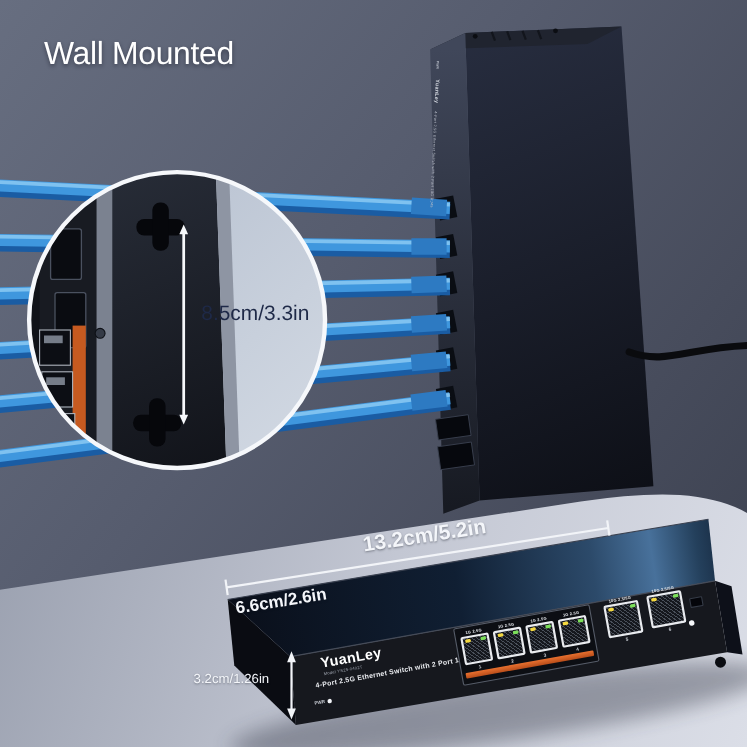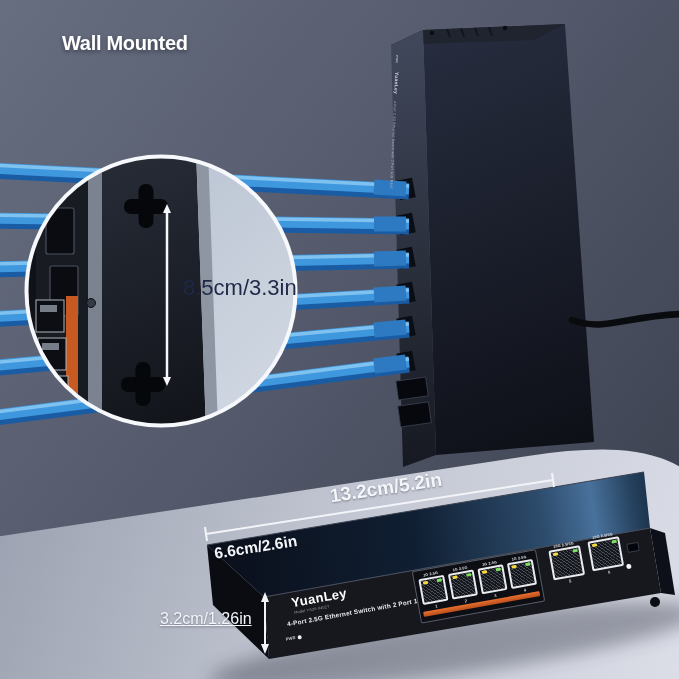--- a/index.html
+++ b/index.html
@@ -5,30 +5,30 @@
   html,body{margin:0;padding:0;background:#2b2f3a;}
   .scene{
     position:relative;width:679px;height:679px;overflow:hidden;
     font-family:"Liberation Sans", sans-serif;
     -webkit-font-smoothing:antialiased;
   }
   .scene svg{position:absolute;left:0;top:0;}
   .abs{position:absolute;}
   
   .headline{
-    left:62px;top:30px;color:#ffffff;font-size:20px;font-weight:700;
+    left:40px;top:30px;color:#ffffff;font-size:29px;font-weight:400;
     line-height:1.36;letter-spacing:-0.3px;
     text-shadow:0 2px 4px rgba(10,14,24,.45);
   }
   
   .dim{color:#f4f6fa;font-weight:600;text-shadow:0 1px 2px rgba(10,14,24,.4);white-space:nowrap;}
-  .dim-mount{left:183px;top:275px;font-size:22px;color:#1e2947;font-weight:500;text-shadow:none;}
+  .dim-mount{left:183px;top:275px;font-size:19px;color:#1e2947;font-weight:500;text-shadow:none;}
   .dim-length{left:296px;top:477px;width:180px;text-align:center;font-size:19px;transform:rotate(-8.6deg);}
   .dim-depth{left:213px;top:545px;font-size:15.5px;transform:rotate(-9deg);transform-origin:0 0;}
-  .dim-height{left:160px;top:610px;font-size:16px;font-weight:500;text-decoration:underline;}
+  .dim-height{left:176px;top:610px;font-size:12px;font-weight:500;}
   
   .front-panel{
     left:264px;top:597px;width:400px;height:64px;
     transform:rotate(-10.2deg);transform-origin:0 0;
   }
   .fp-brand{position:absolute;left:26px;top:3px;color:#ffffff;font-size:13px;font-weight:700;letter-spacing:.4px;}
   .fp-model{position:absolute;left:27px;top:18.5px;color:#9aa0ab;font-size:3.8px;letter-spacing:.2px;}
   .fp-desc{position:absolute;left:18px;top:26.5px;color:#e9ebef;font-size:6.3px;font-weight:600;white-space:nowrap;letter-spacing:.25px;}
   .fp-pwr{position:absolute;left:14px;top:43px;color:#c9cdd5;font-size:4.2px;font-weight:600;display:flex;align-items:center;gap:2px;}
   .pwr-dot{width:4px;height:4px;border-radius:50%;background:#f2f4f8;display:inline-block;}

